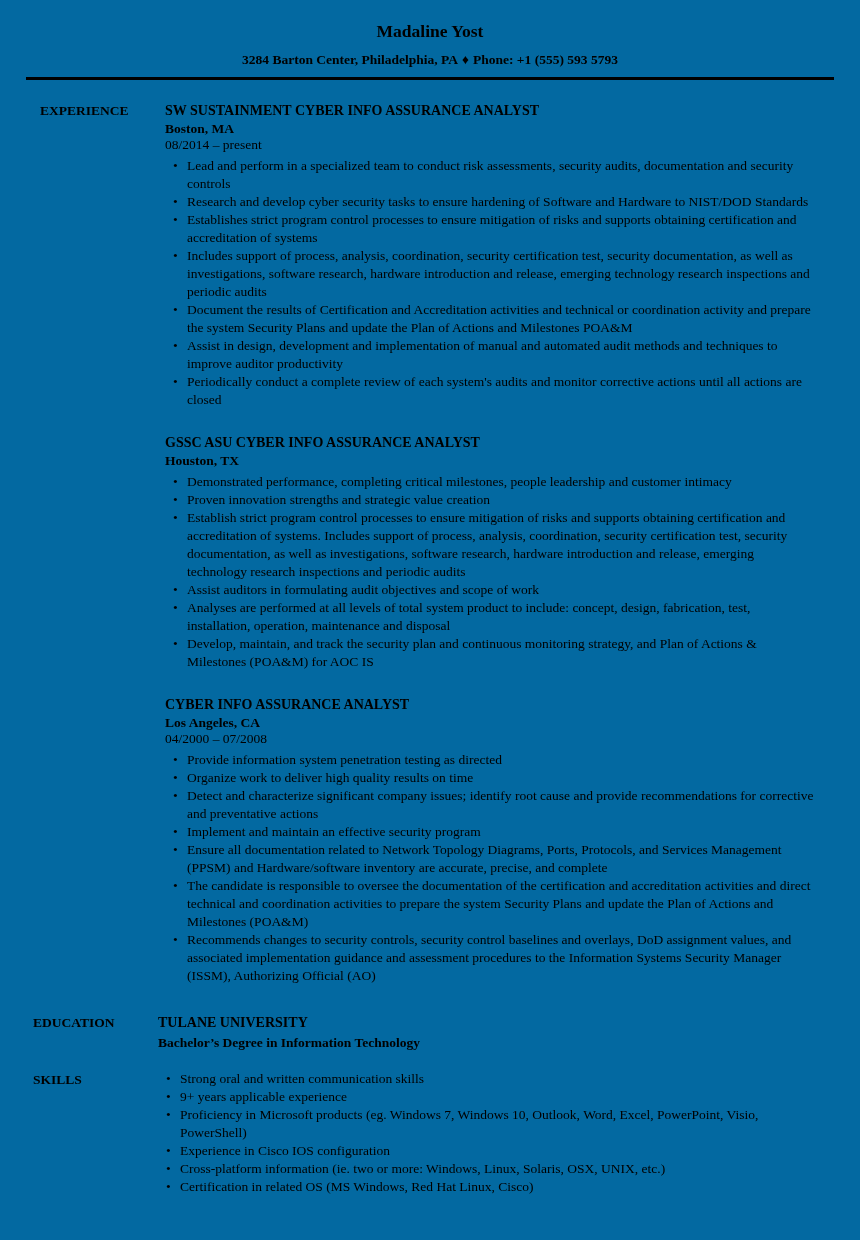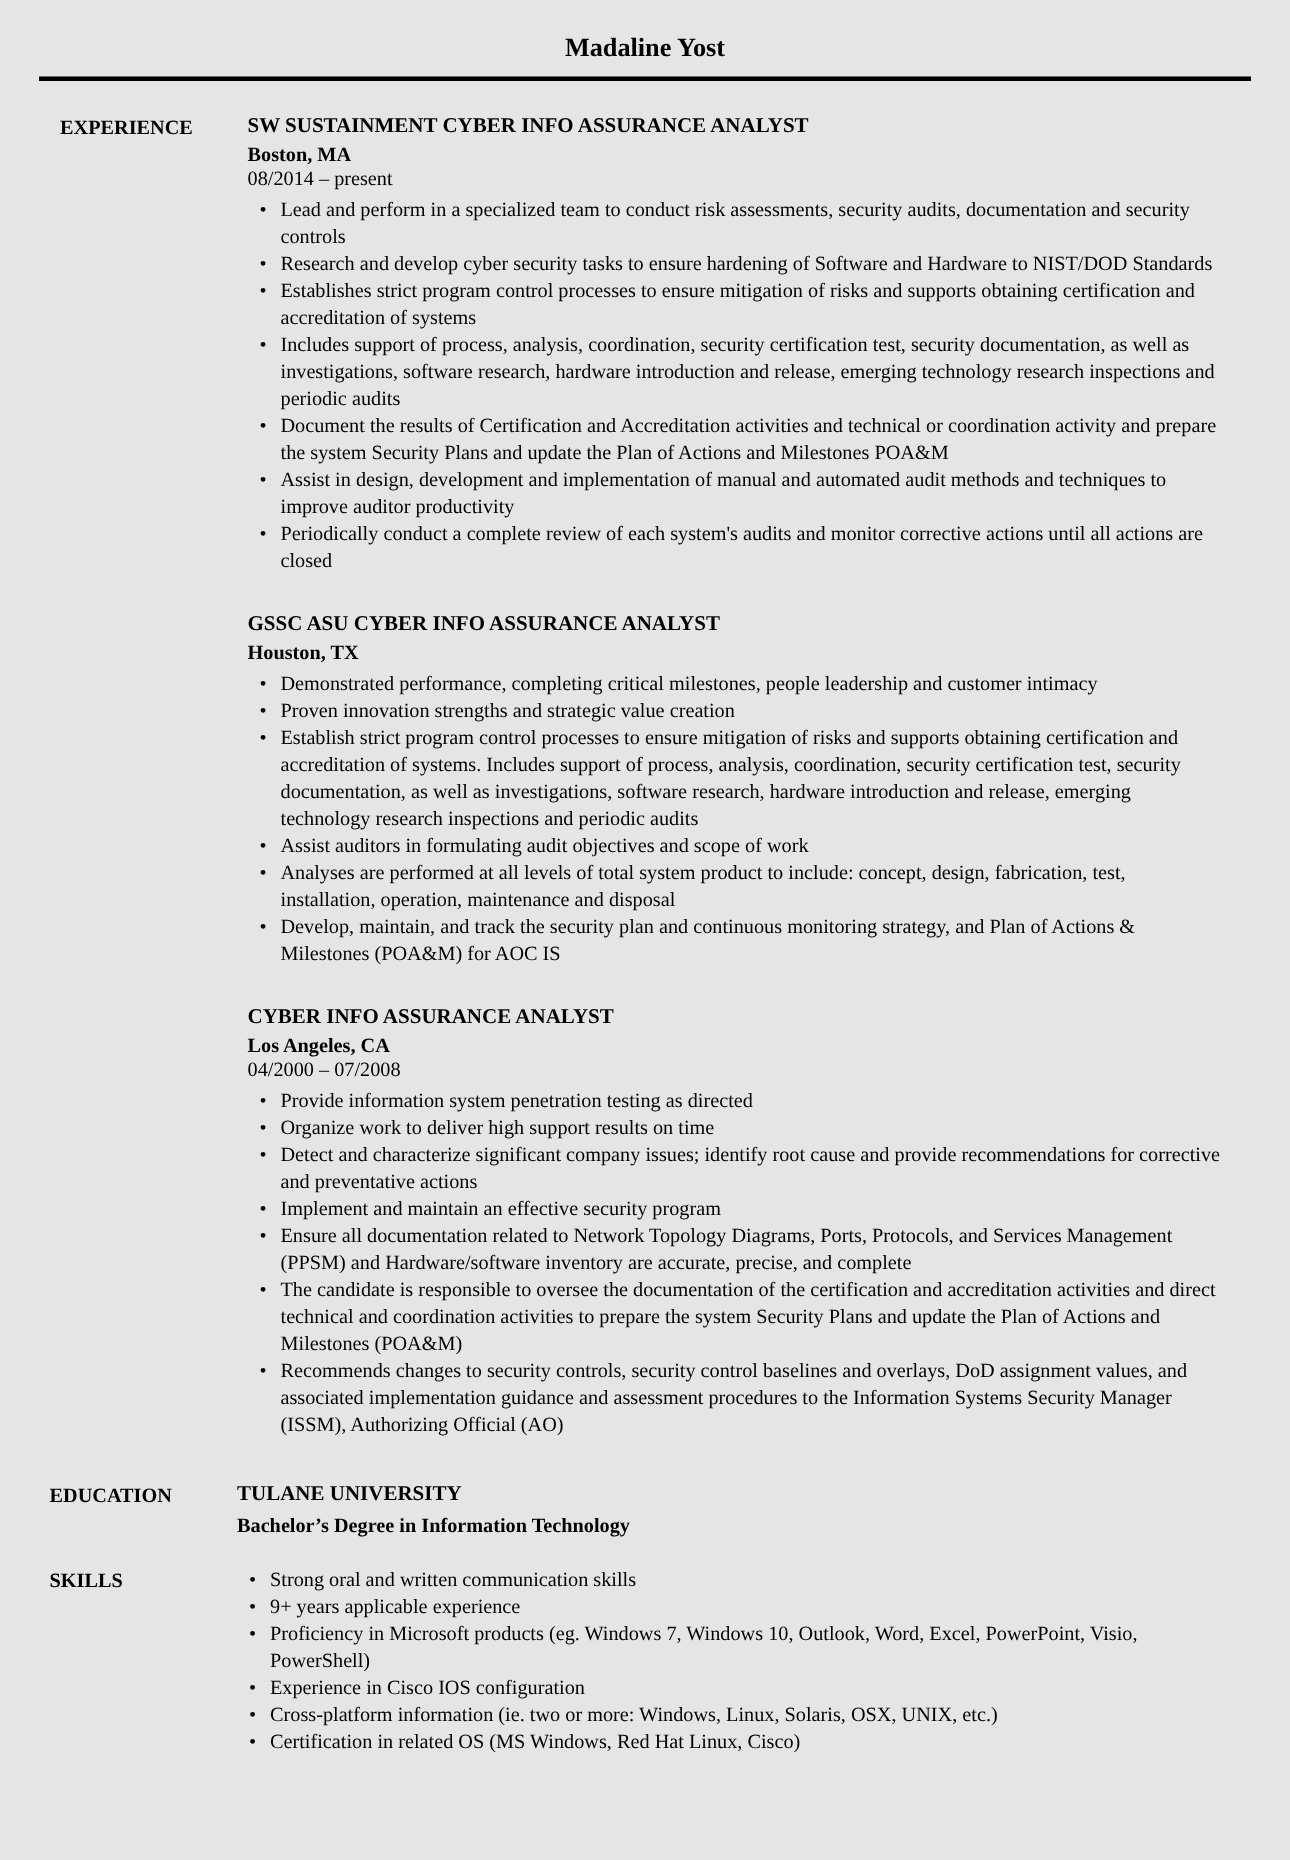--- a/index.html
+++ b/index.html
@@ -2,21 +2,21 @@
 <html><head>
 <meta charset="utf-8">
 <style>
   * { margin: 0; padding: 0; box-sizing: border-box; }
   html, body { background: #ffffff; }
   .page {
     position: relative;
     width: 860px;
     height: 1240px;
     margin: 0 auto;
-    background: #e5e5e5;
+    background: #0369a1;
     color: #000000;
     font-family: "Liberation Serif", serif;
     font-size: 13.5px;
     line-height: 18px;
     overflow: hidden;
     padding-top: 20px;
   }
   .person-name {
     text-align: center;
     font-size: 17.5px;
@@ -64,20 +64,23 @@
   .school-name { font-weight: bold; font-size: 14px; line-height: 19px; }
   .degree-name { font-weight: bold; font-size: 13.5px; line-height: 19px; margin-top: 1px; }
 </style>
 </head>
 <body>
 
 <div class="page">
 
   <div class="resume-header">
     <h1 class="person-name">Madaline Yost</h1>
+    <div class="contact-line">
+      <span>3284 Barton Center, Philadelphia, PA</span><span class="diamond">♦</span><span>Phone: +1 (555) 593 5793</span>
+    </div>
     <hr class="header-rule">
   </div>
 
   <section class="row row-experience">
     <div class="label-col">EXPERIENCE</div>
     <div class="content-col">
   <div class="job">
     <div class="job-title">SW SUSTAINMENT CYBER INFO ASSURANCE ANALYST</div>
     <div class="job-location">Boston, MA</div>
     <div class="job-dates">08/2014 – present</div>
@@ -104,21 +107,21 @@
             <li>Develop, maintain, and track the security plan and continuous monitoring strategy, and Plan of Actions &amp; Milestones (POA&amp;M) for AOC IS</li>
           </ul>
   </div>
 
   <div class="job">
     <div class="job-title">CYBER INFO ASSURANCE ANALYST</div>
     <div class="job-location">Los Angeles, CA</div>
     <div class="job-dates">04/2000 – 07/2008</div>
     <ul class="bullets">
             <li>Provide information system penetration testing as directed</li>
-            <li>Organize work to deliver high support results on time</li>
+            <li>Organize work to deliver high quality results on time</li>
             <li>Detect and characterize significant company issues; identify root cause and provide recommendations for corrective and preventative actions</li>
             <li>Implement and maintain an effective security program</li>
             <li>Ensure all documentation related to Network Topology Diagrams, Ports, Protocols, and Services Management (PPSM) and Hardware/software inventory are accurate, precise, and complete</li>
             <li>The candidate is responsible to oversee the documentation of the certification and accreditation activities and direct technical and coordination activities to prepare the system Security Plans and update the Plan of Actions and Milestones (POA&amp;M)</li>
             <li>Recommends changes to security controls, security control baselines and overlays, DoD assignment values, and associated implementation guidance and assessment procedures to the Information Systems Security Manager (ISSM), Authorizing Official (AO)</li>
           </ul>
   </div>
 </div>
   </section>
 

